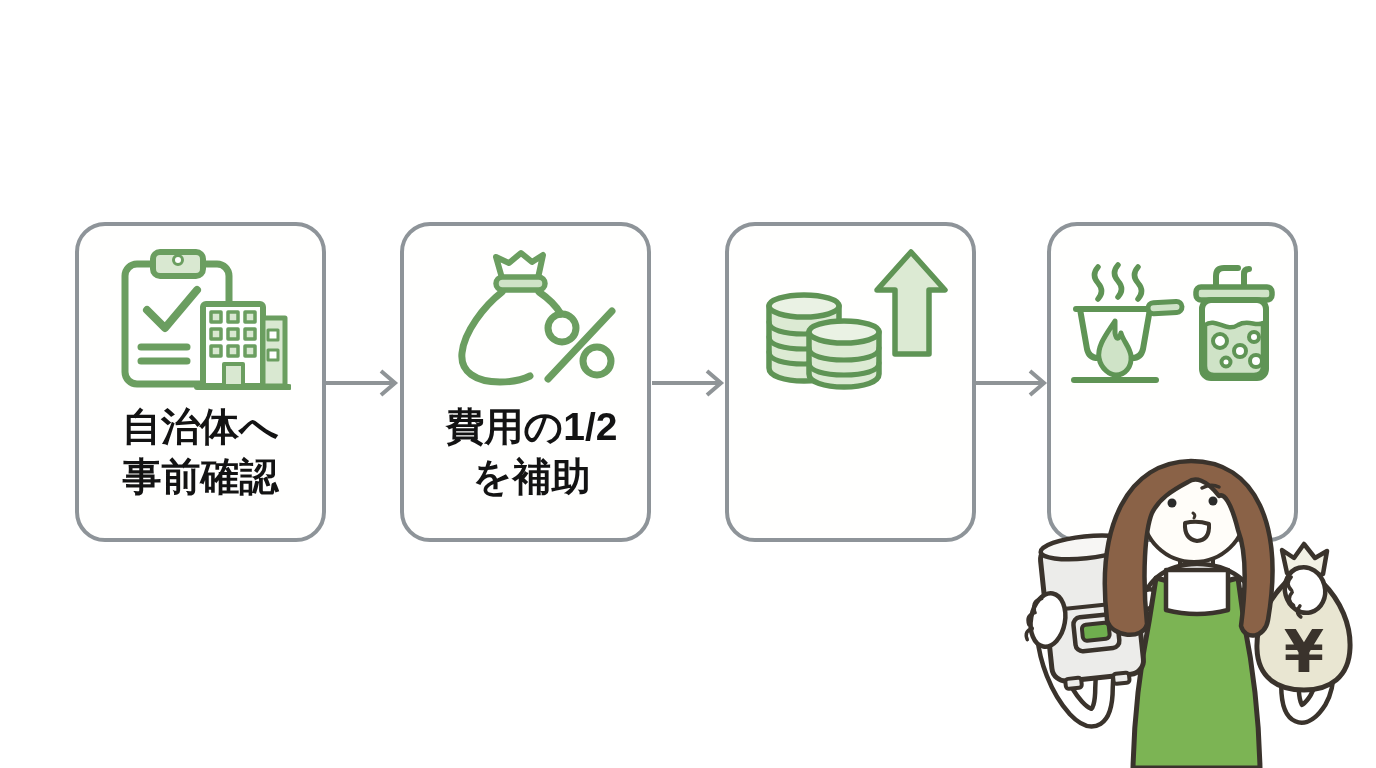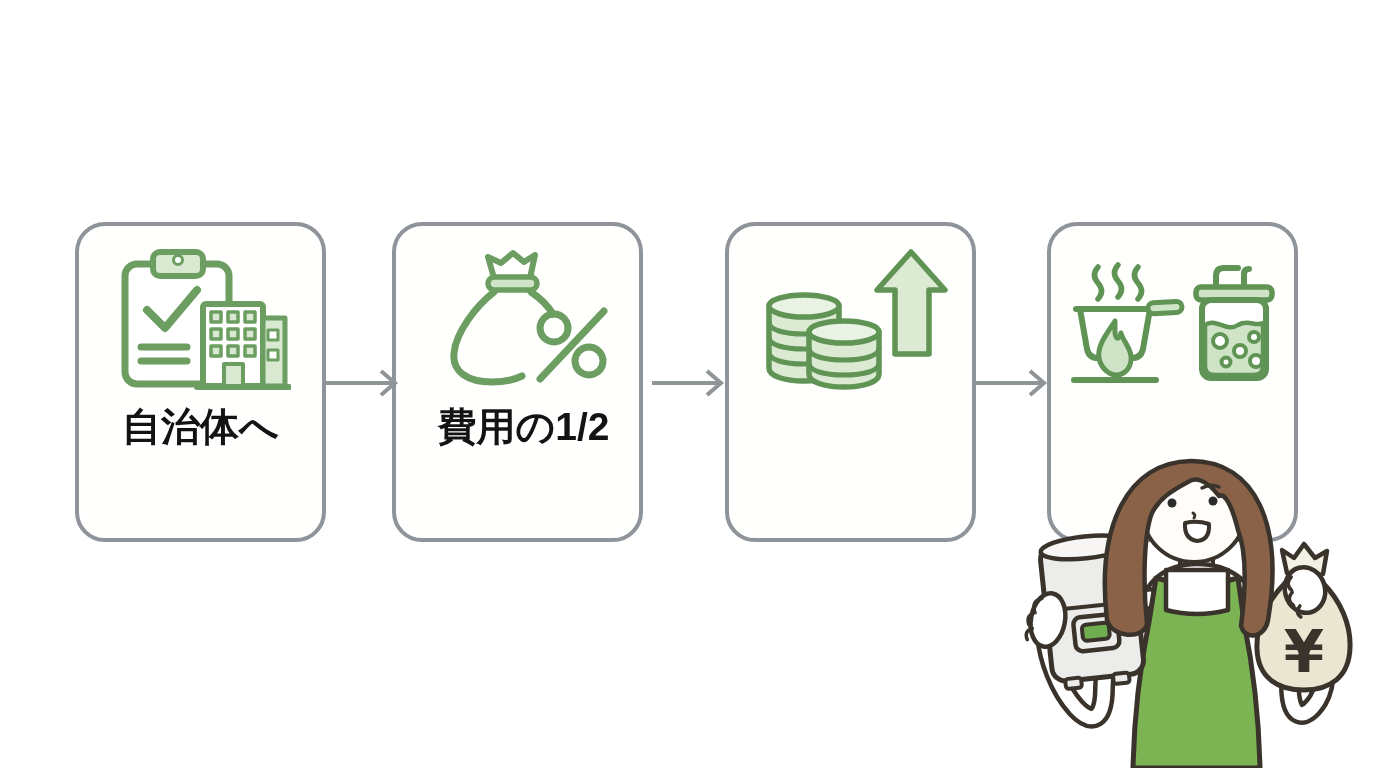--- a/index.html
+++ b/index.html
@@ -8,21 +8,21 @@
     background:#ffffff;
     font-family:"Liberation Sans","DejaVu Sans",sans-serif;
   }
   .card{
     position:absolute;top:222px;width:251px;height:320px;
     background:#fffffe;border:4px solid #8e9499;border-radius:30px;
     box-sizing:border-box;display:flex;flex-direction:column;align-items:center;
     z-index:1;
   }
   .card-1{left:75px;}
-  .card-2{left:392px;padding-left:12px;}
+  .card-2{left:400px;padding-left:12px;}
   .card-3{left:725px;}
   .card-4{left:1047px;}
   .icon-wrap{margin-top:22px;height:150px;display:flex;align-items:center;justify-content:center;}
   .card-text{
     margin-top:4px;text-align:center;font-weight:800;font-size:39px;
     line-height:1.28;color:#131313;white-space:nowrap;
   }
   .card-4 .line-2{transform:translateX(-45px);}
   .arrow{position:absolute;top:368px;width:74px;height:30px;z-index:1;}
   .arrow-1{left:326px;}
@@ -59,39 +59,41 @@
             <rect x="117" y="98" width="10" height="10"></rect>
             <rect x="134" y="98" width="10" height="10"></rect>
         </g>
         <rect x="113" y="116" width="19" height="22" fill="#d9e8d1" stroke-width="4"></rect>
         <line x1="86" y1="139" x2="178" y2="139" stroke-width="6"></line>
       </g>
     </svg>
   </div>
   <div class="card-text">
     <div class="line-1">自治体へ</div>
+    <div class="line-2">事前確認</div>
   </div>
 </div>
 
 <div class="card card-2">
   <div class="icon-wrap">
     <svg width="180" height="150" viewBox="0 0 180 150">
       <g stroke="#6b9e60" fill="none" stroke-linecap="round" stroke-linejoin="round">
         <path d="M60,30 L54,9 L67,15 L79,5 L90,14 L101,7 L96,30 Z" fill="#ffffff" stroke-width="6"></path>
         <rect x="54" y="29" width="49" height="13" rx="6.5" fill="#cfe3c7" stroke-width="5.5"></rect>
         <path d="M60,44 C42,58 22,84 20,105 C18,124 34,134 58,134 C70,134 80,132 88,128" stroke-width="7"></path>
         <path d="M97,44 C106,50 114,58 119,66" stroke-width="7"></path>
         <circle cx="120" cy="80" r="14" stroke-width="7"></circle>
         <circle cx="155" cy="113" r="14" stroke-width="7"></circle>
         <line x1="170" y1="63" x2="106" y2="131" stroke-width="7"></line>
       </g>
     </svg>
   </div>
   <div class="card-text">
     <div class="line-1">費用の1/2</div>
+    <div class="line-2">を補助</div>
   </div>
 </div>
 
 <div class="card card-3">
   <div class="icon-wrap">
     <svg width="200" height="150" viewBox="0 0 200 150">
       <g stroke="#5f9455" stroke-linecap="round" stroke-linejoin="round">
         <polygon points="160,4 194,42 178,42 178,106 144,106 144,42 126,42" fill="#dcead3" stroke-width="5.5"></polygon>
         <path d="M18,58 V120 C18,128 33,133 53,133 C73,133 88,128 88,120 V58" fill="#dcead3" stroke-width="5.5"></path>
         <ellipse cx="53" cy="58" rx="35" ry="11" fill="#eaf2e4" stroke-width="5.5"></ellipse>

